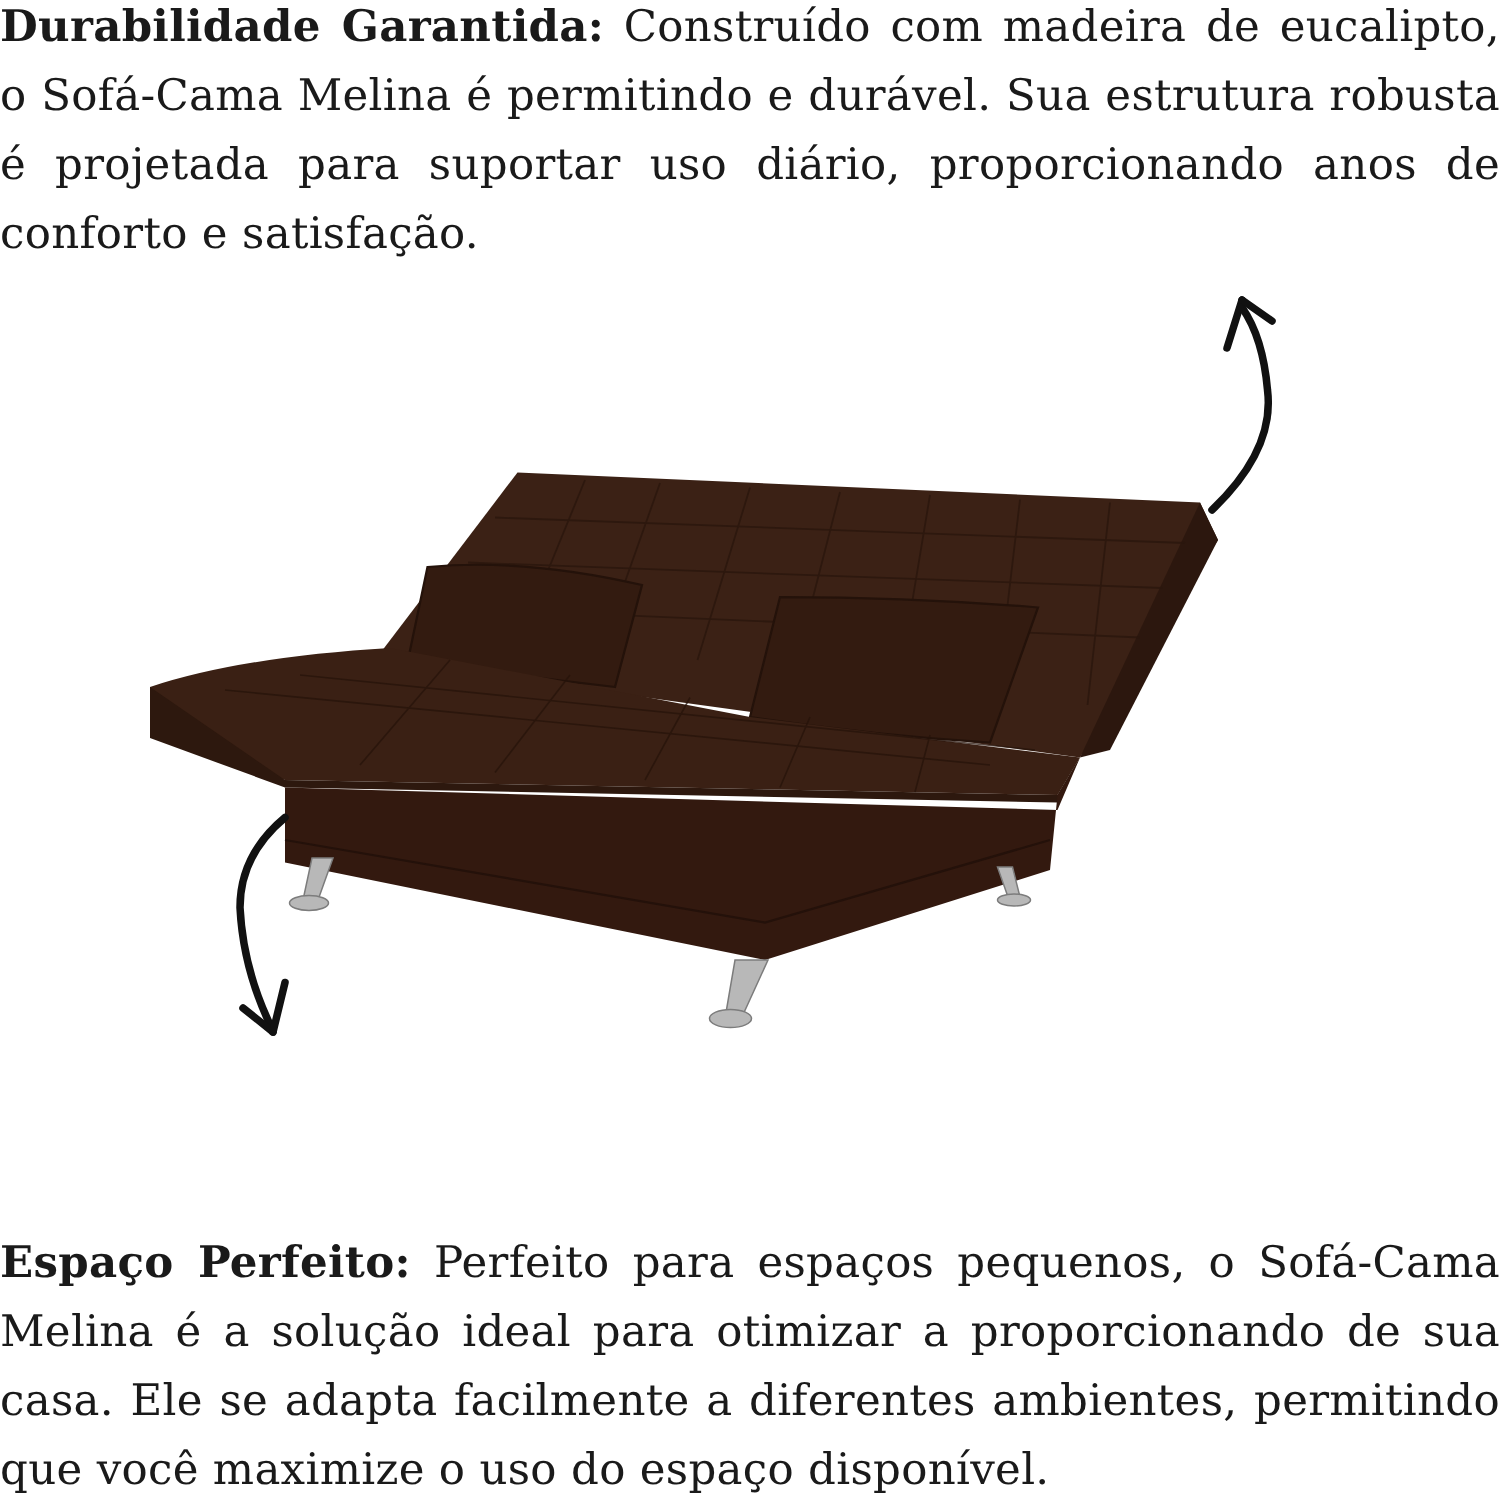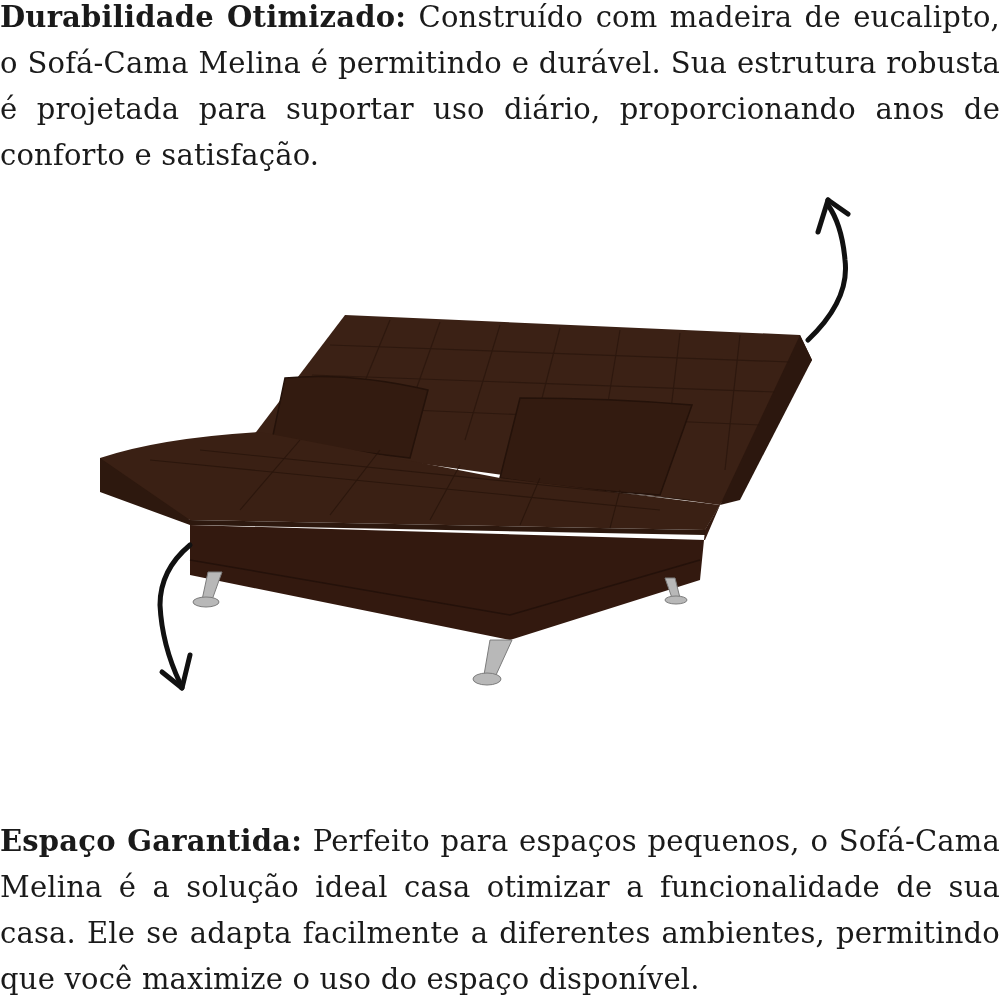--- a/index.html
+++ b/index.html
@@ -7,21 +7,21 @@
   .para { position:absolute; left:0; width:1000px; font-size:29px; line-height:46px; text-align:justify; text-align-last:left; letter-spacing:0.2px; }
   .para b { font-weight:bold; }
   #p1 { top:-6px; }
   #p2 { top:818px; }
   #figure { position:absolute; left:0; top:180px; width:1000px; height:520px; }
 </style>
 </head>
 <body>
 
 <div class="para" id="p1">
-  <b>Durabilidade Otimizado:</b>
+  <b>Durabilidade Garantida:</b>
   <span>Construído com madeira de eucalipto, o Sofá-Cama Melina é permitindo e durável. Sua estrutura robusta é projetada para suportar uso diário, proporcionando anos de conforto e satisfação.</span>
 </div>
 
 <svg id="figure" viewBox="0 180 1000 520" xmlns="http://www.w3.org/2000/svg">
 
   <g>
     <path d="M345 315 L800 335 L812 360 L720 505 L250 440 Z" fill="#3b2115"></path>
     <path d="M800 335 L812 360 L740 500 L720 505 Z" fill="#2c170e"></path>
     <g stroke="#2a160d" stroke-width="1.2" opacity="0.8" fill="none">
       <path d="M330 345 L790 362"></path>
@@ -75,15 +75,15 @@
     <path d="M828 200 L848 214"></path>
   </g>
   <g fill="none" stroke="#111" stroke-width="5" stroke-linecap="round">
     <path d="M190 545 Q160 570 160 605 Q162 645 180 683"></path>
     <path d="M182 688 L162 672"></path>
     <path d="M182 688 L190 655"></path>
   </g>
 </svg>
 
 <div class="para" id="p2">
-  <b>Espaço Garantida:</b>
-  <span>Perfeito para espaços pequenos, o Sofá-Cama Melina é a solução ideal casa otimizar a funcionalidade de sua casa. Ele se adapta facilmente a diferentes ambientes, permitindo que você maximize o uso do espaço disponível.</span>
+  <b>Espaço Perfeito:</b>
+  <span>Perfeito para espaços pequenos, o Sofá-Cama Melina é a solução ideal para otimizar a proporcionando de sua casa. Ele se adapta facilmente a diferentes ambientes, permitindo que você maximize o uso do espaço disponível.</span>
 </div>
 
 </body></html>

